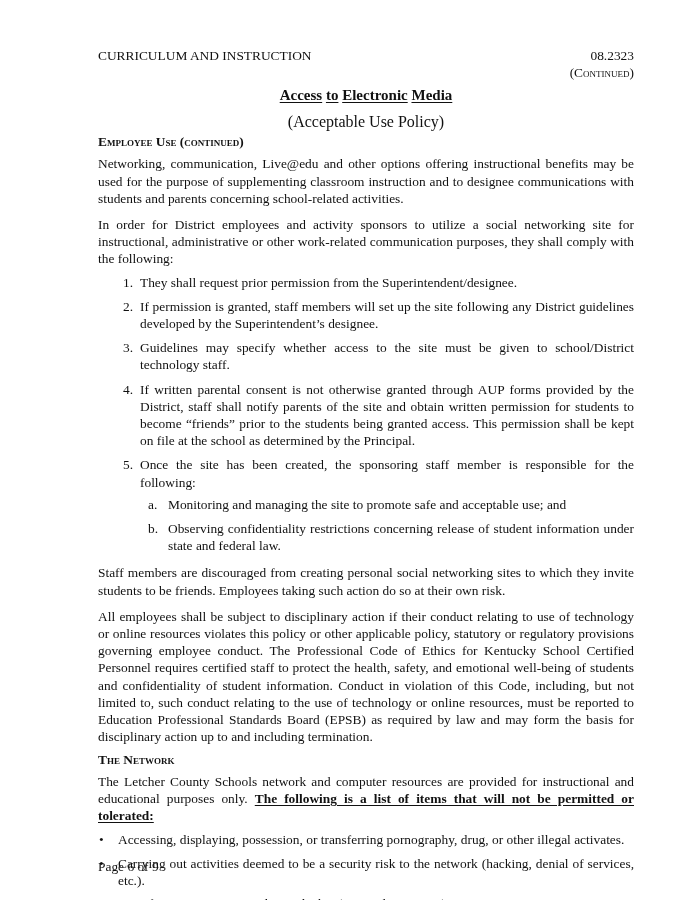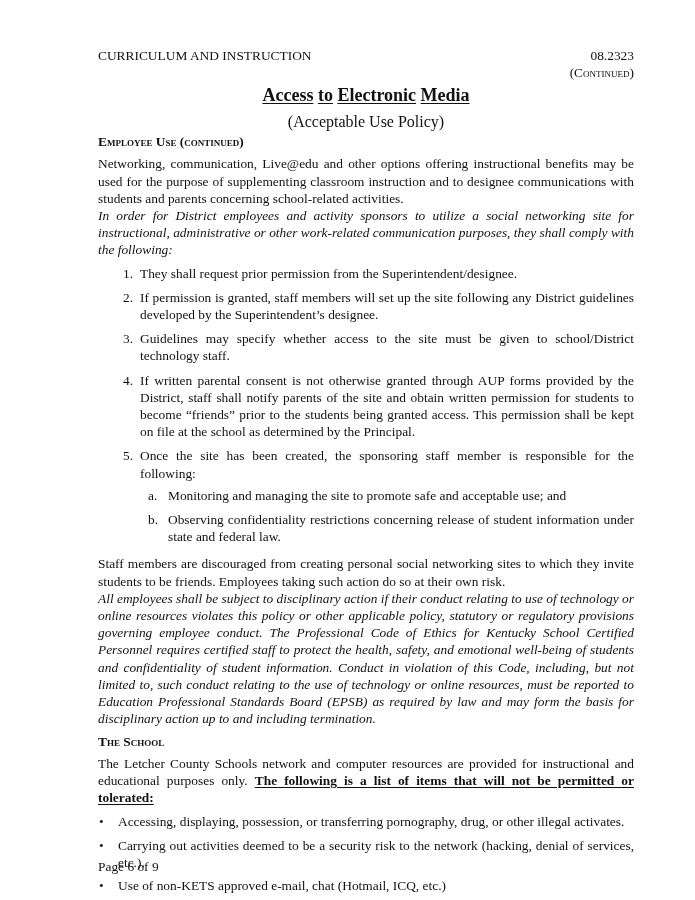--- a/index.html
+++ b/index.html
@@ -9,32 +9,32 @@
     color: #111;
     font-size: 13.4px;
     line-height: 17.2px;
   }
   .page { position: absolute; left: 98px; top: 47px; width: 536px; }
   .hdr-row { display: flex; justify-content: space-between; align-items: flex-start; }
   .hdr-left { font-size: 13.4px; letter-spacing: 0; text-align: center; }
   .hdr-right { text-align: right; font-size: 13.4px; line-height: 17px; }
   .sc { font-variant: small-caps; }
   .title {
-    text-align: center; font-weight: bold; font-size: 18px;
+    text-align: center; font-weight: bold; font-size: 15px;
     margin-top: 4px; line-height: 20px;
   }
   .title span { text-decoration: underline; text-underline-offset: 2px; }
   .subtitle { text-align: center; margin-top: 8px; font-size: 16px; }
   .section-head {
     font-weight: bold; font-variant: small-caps; font-size: 13.4px;
     margin-top: 3px;
   }
   p { margin: 0; text-align: justify; }
   .para { margin-top: 5px; }
-  .para + .para { margin-top: 0; font-style: italic; }
+  .para + .para { margin-top: 9px; }
   ol.num { margin: 6px 0 0 0; padding: 0; list-style: none; }
   ol.num > li { position: relative; padding-left: 42px; margin-top: 7px; text-align: justify; }
   ol.num > li:first-child { margin-top: 0; }
   .num-marker { position: absolute; left: 25px; top: 0; }
   ol.alpha { margin: 5px 0 0 0; padding: 0; list-style: none; }
   ol.alpha > li { position: relative; padding-left: 28px; margin-top: 7px; text-align: justify; }
   ol.alpha > li:first-child { margin-top: 0; }
   .alpha-marker { position: absolute; left: 8px; top: 0; }
   .bold-ul { font-weight: bold; text-decoration: underline; text-underline-offset: 2px; }
   ul.bullets { margin: 7px 0 0 0; padding: 0; list-style: none; }
@@ -98,21 +98,21 @@
           <span class="alpha-marker">b.</span>
           <span>Observing confidentiality restrictions concerning release of student information under state and federal law.</span>
         </li>
       </ol>
     </li>
   </ol>
 
   <p class="para" style="margin-top:10px">Staff members are discouraged from creating personal social networking sites to which they invite students to be friends. Employees taking such action do so at their own risk.</p>
   <p class="para">All employees shall be subject to disciplinary action if their conduct relating to use of technology or online resources violates this policy or other applicable policy, statutory or regulatory provisions governing employee conduct. The Professional Code of Ethics for Kentucky School Certified Personnel requires certified staff to protect the health, safety, and emotional well-being of students and confidentiality of student information. Conduct in violation of this Code, including, but not limited to, such conduct relating to the use of technology or online resources, must be reported to Education Professional Standards Board (EPSB) as required by law and may form the basis for disciplinary action up to and including termination.</p>
 
-  <div class="section-head" style="margin-top:5px">The School</div>
+  <div class="section-head" style="margin-top:5px">The Network</div>
 
   <p class="para">
     <span>The Letcher County Schools network and computer resources are provided for instructional and educational purposes only.</span>
     <span class="bold-ul">The following is a list of items that will not be permitted or tolerated:</span>
   </p>
 
   <ul class="bullets">
     <li>
       <span class="bullet-marker">•</span>
       <span>Accessing, displaying, possession, or transferring pornography, drug, or other illegal activates.</span>

